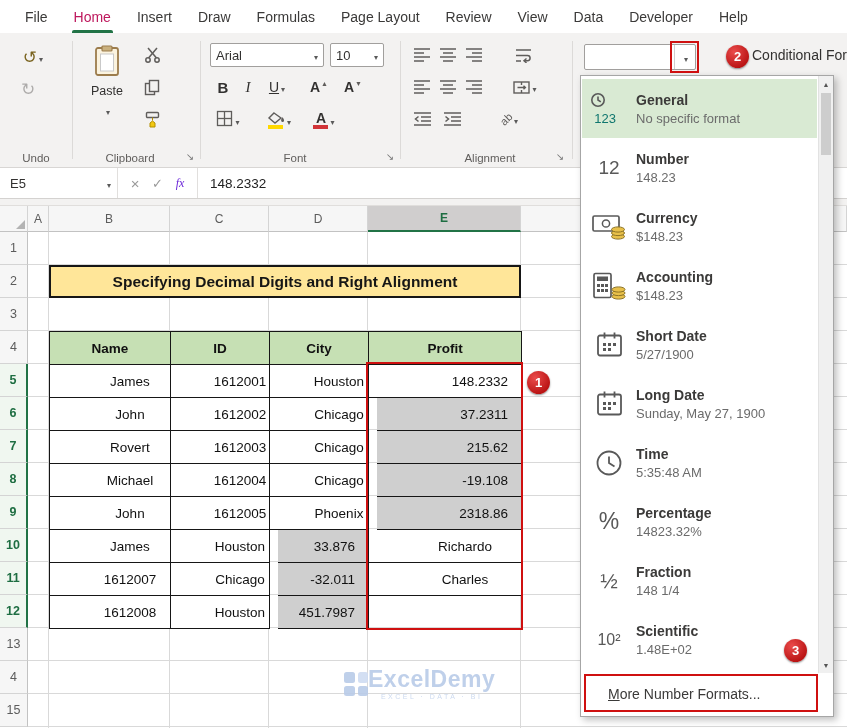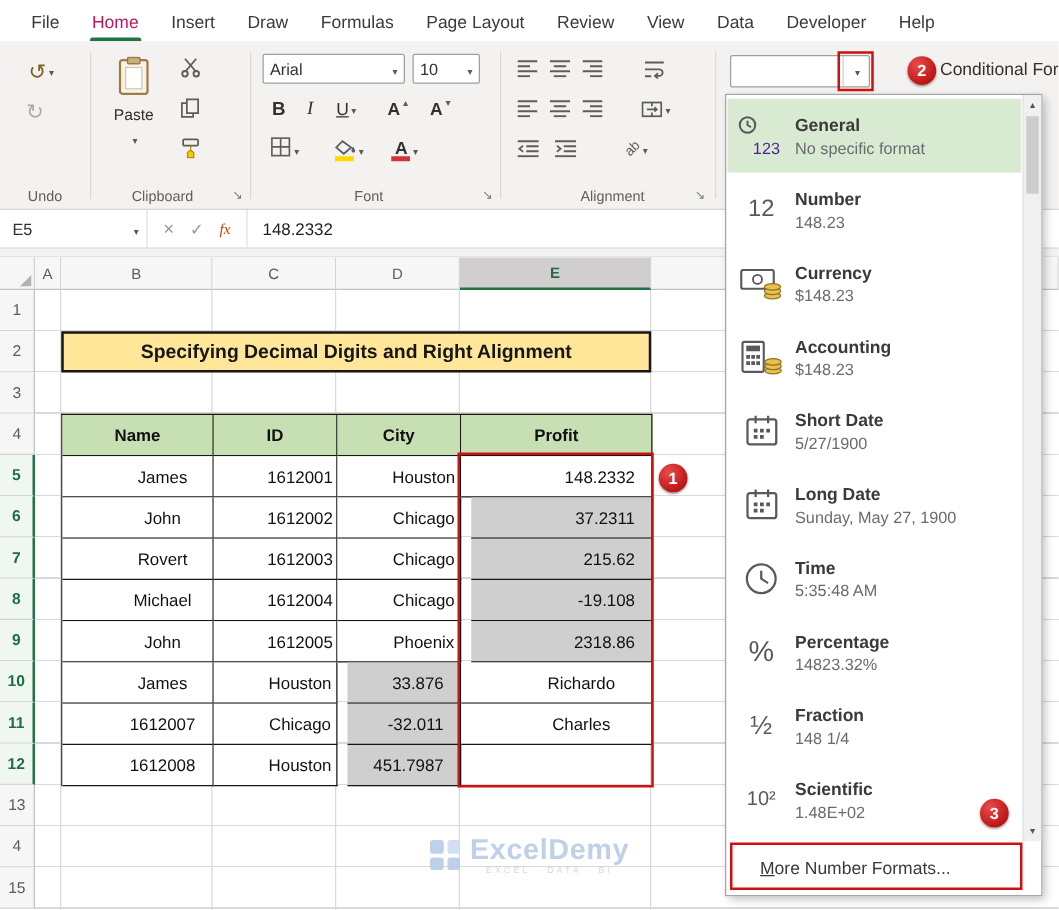--- a/index.html
+++ b/index.html
@@ -40,21 +40,21 @@
   .nf-arrow{width:21px;display:flex;align-items:center;justify-content:center;border-left:1px solid #d0cece;}
   .cond-label{position:absolute;left:752px;top:14px;width:95px;font-size:14px;color:#323130;white-space:nowrap;overflow:hidden;}
 
   
   .formulabar{position:absolute;top:168px;left:0;right:0;height:31px;background:#fff;border-bottom:1px solid #d4d2d0;display:flex;align-items:stretch;}
   .namebox{width:118px;display:flex;align-items:center;padding-left:10px;font-size:13px;color:#323130;border-right:1px solid #e1dfdd;position:relative;}
   .namebox .dar{position:absolute;right:6px;}
   .fbicons{width:80px;display:flex;align-items:center;justify-content:space-evenly;border-right:1px solid #e1dfdd;}
   .fb-cancel{color:#999;font-size:15px;}
   .fb-check{color:#999;font-size:13px;}
-  .fb-fx{color:#c2410c;font-size:12px;font-style:italic;font-family:"Liberation Serif",serif;}
+  .fb-fx{color:#6d28d9;font-size:12px;font-style:italic;font-family:"Liberation Serif",serif;}
   .fvalue{flex:1;display:flex;align-items:center;padding-left:12px;font-size:13.5px;color:#222;}
   .gapstrip{position:absolute;top:199px;left:0;right:0;height:7px;background:#f3f2f1;border-bottom:1px solid #e0dedc;}
 
   
   .sheet{position:absolute;top:206px;left:0;width:847px;height:522px;background:#fff;}
   .colhdr{position:absolute;top:0;left:0;right:0;height:26px;display:flex;}
   .ch{height:26px;background:#f6f6f6;border-right:1px solid #d4d4d4;border-bottom:1px solid #c2c2c2;display:flex;align-items:center;justify-content:center;font-size:12px;color:#5c5c5c;}
   .ch.corner{position:relative;}
   .ch.corner::after{content:"";position:absolute;right:2px;bottom:2px;border-left:9px solid transparent;border-bottom:9px solid #b3b3b3;}
   .ch.sel{background:#d0cece;border-bottom:2px solid #217346;color:#1e6e42;font-weight:600;}
@@ -68,21 +68,21 @@
   .th{background:#c6e0b4;font-weight:700;color:#111;display:flex;align-items:center;justify-content:center;font-size:13.5px;border-right:1px solid #161616;border-bottom:1px solid #161616;}
   .td{background:#fff;display:flex;align-items:center;justify-content:center;font-size:13.5px;color:#111;border-right:1px solid #161616;border-bottom:1px solid #161616;padding-left:40px;}
   .td.num{justify-content:flex-end;padding-right:13px;}
   .td.gray{background:#cfcfcf;margin-left:8px;}
 
   
   .annot-box{position:absolute;border:2.5px solid #cf1010;z-index:60;}
   .badge{position:absolute;width:23px;height:23px;border-radius:50%;background:radial-gradient(circle at 35% 30%,#ea4b4b,#a80000);color:#fff;font-size:13px;font-weight:700;display:flex;align-items:center;justify-content:center;box-shadow:0 1px 2px rgba(0,0,0,.45);z-index:70;}
 
   
-  .watermark{position:absolute;left:344px;top:462px;display:flex;align-items:center;gap:8px;opacity:.9;}
+  .watermark{position:absolute;left:344px;top:462px;display:flex;align-items:center;opacity:.9;}
   .wm-logo{width:24px;height:24px;display:grid;grid-template-columns:1fr 1fr;grid-template-rows:1fr 1fr;gap:3px;}
   .wm-logo span{background:#b9cbe8;border-radius:2.5px;}
   .wm-logo span:nth-child(2){background:#cfdcf2;}
   .wm-name{font-size:23px;font-weight:700;color:#b9cbe8;letter-spacing:.5px;line-height:1;}
   .wm-tag{font-size:7px;letter-spacing:2.5px;color:#c7d6ee;text-align:center;margin-top:2px;}
 
   
   .panel{position:absolute;left:580px;top:75px;width:254px;height:642px;background:#fff;border:1px solid #a6a6a6;box-shadow:3px 3px 7px rgba(0,0,0,.25);z-index:50;}
   .pitems{position:absolute;top:3px;left:1px;right:16px;}
   .pitem{height:59px;display:flex;align-items:center;}
@@ -90,21 +90,21 @@
   .picon{width:54px;min-width:54px;display:flex;align-items:center;justify-content:center;color:#595959;}
   .ptext{display:flex;flex-direction:column;}
   .plabel{font-size:14px;font-weight:600;color:#3b3a39;margin-bottom:3px;}
   .pexample{font-size:13px;color:#6b6b6b;}
   .itext{font-size:19px;color:#595959;}
   .itext.pct{font-size:23px;}
   .itext.frac{font-size:21px;}
   .itext.sci{font-size:16px;}
   .gicon{position:relative;width:38px;height:34px;}
   .gicon svg{position:absolute;left:0;top:0;}
-  .gicon .g123{position:absolute;right:4px;bottom:0;font-size:13px;color:#4c1d95;}
+  .gicon .g123{position:absolute;right:12px;bottom:0;font-size:13px;color:#0f766e;}
   .psb{position:absolute;right:0;top:0;width:15px;height:597px;background:#f0f0f0;border-left:1px solid #e2e2e2;}
   .psb-btn{position:absolute;left:0;right:0;height:16px;display:flex;align-items:center;justify-content:center;font-size:7px;color:#555;}
   .psb-up{top:0;}
   .psb-down{bottom:0;}
   .psb-thumb{position:absolute;left:2px;right:2px;top:17px;height:62px;background:#cdcdcd;}
   .pfooter{position:absolute;left:0;right:0;bottom:0;height:44px;display:flex;align-items:center;padding-left:27px;}
   .pfooter-label{display:block;font-size:14px;color:#3b3a39;}
   .pfooter-label::first-letter{text-decoration:underline;}
 </style>
 </head>

